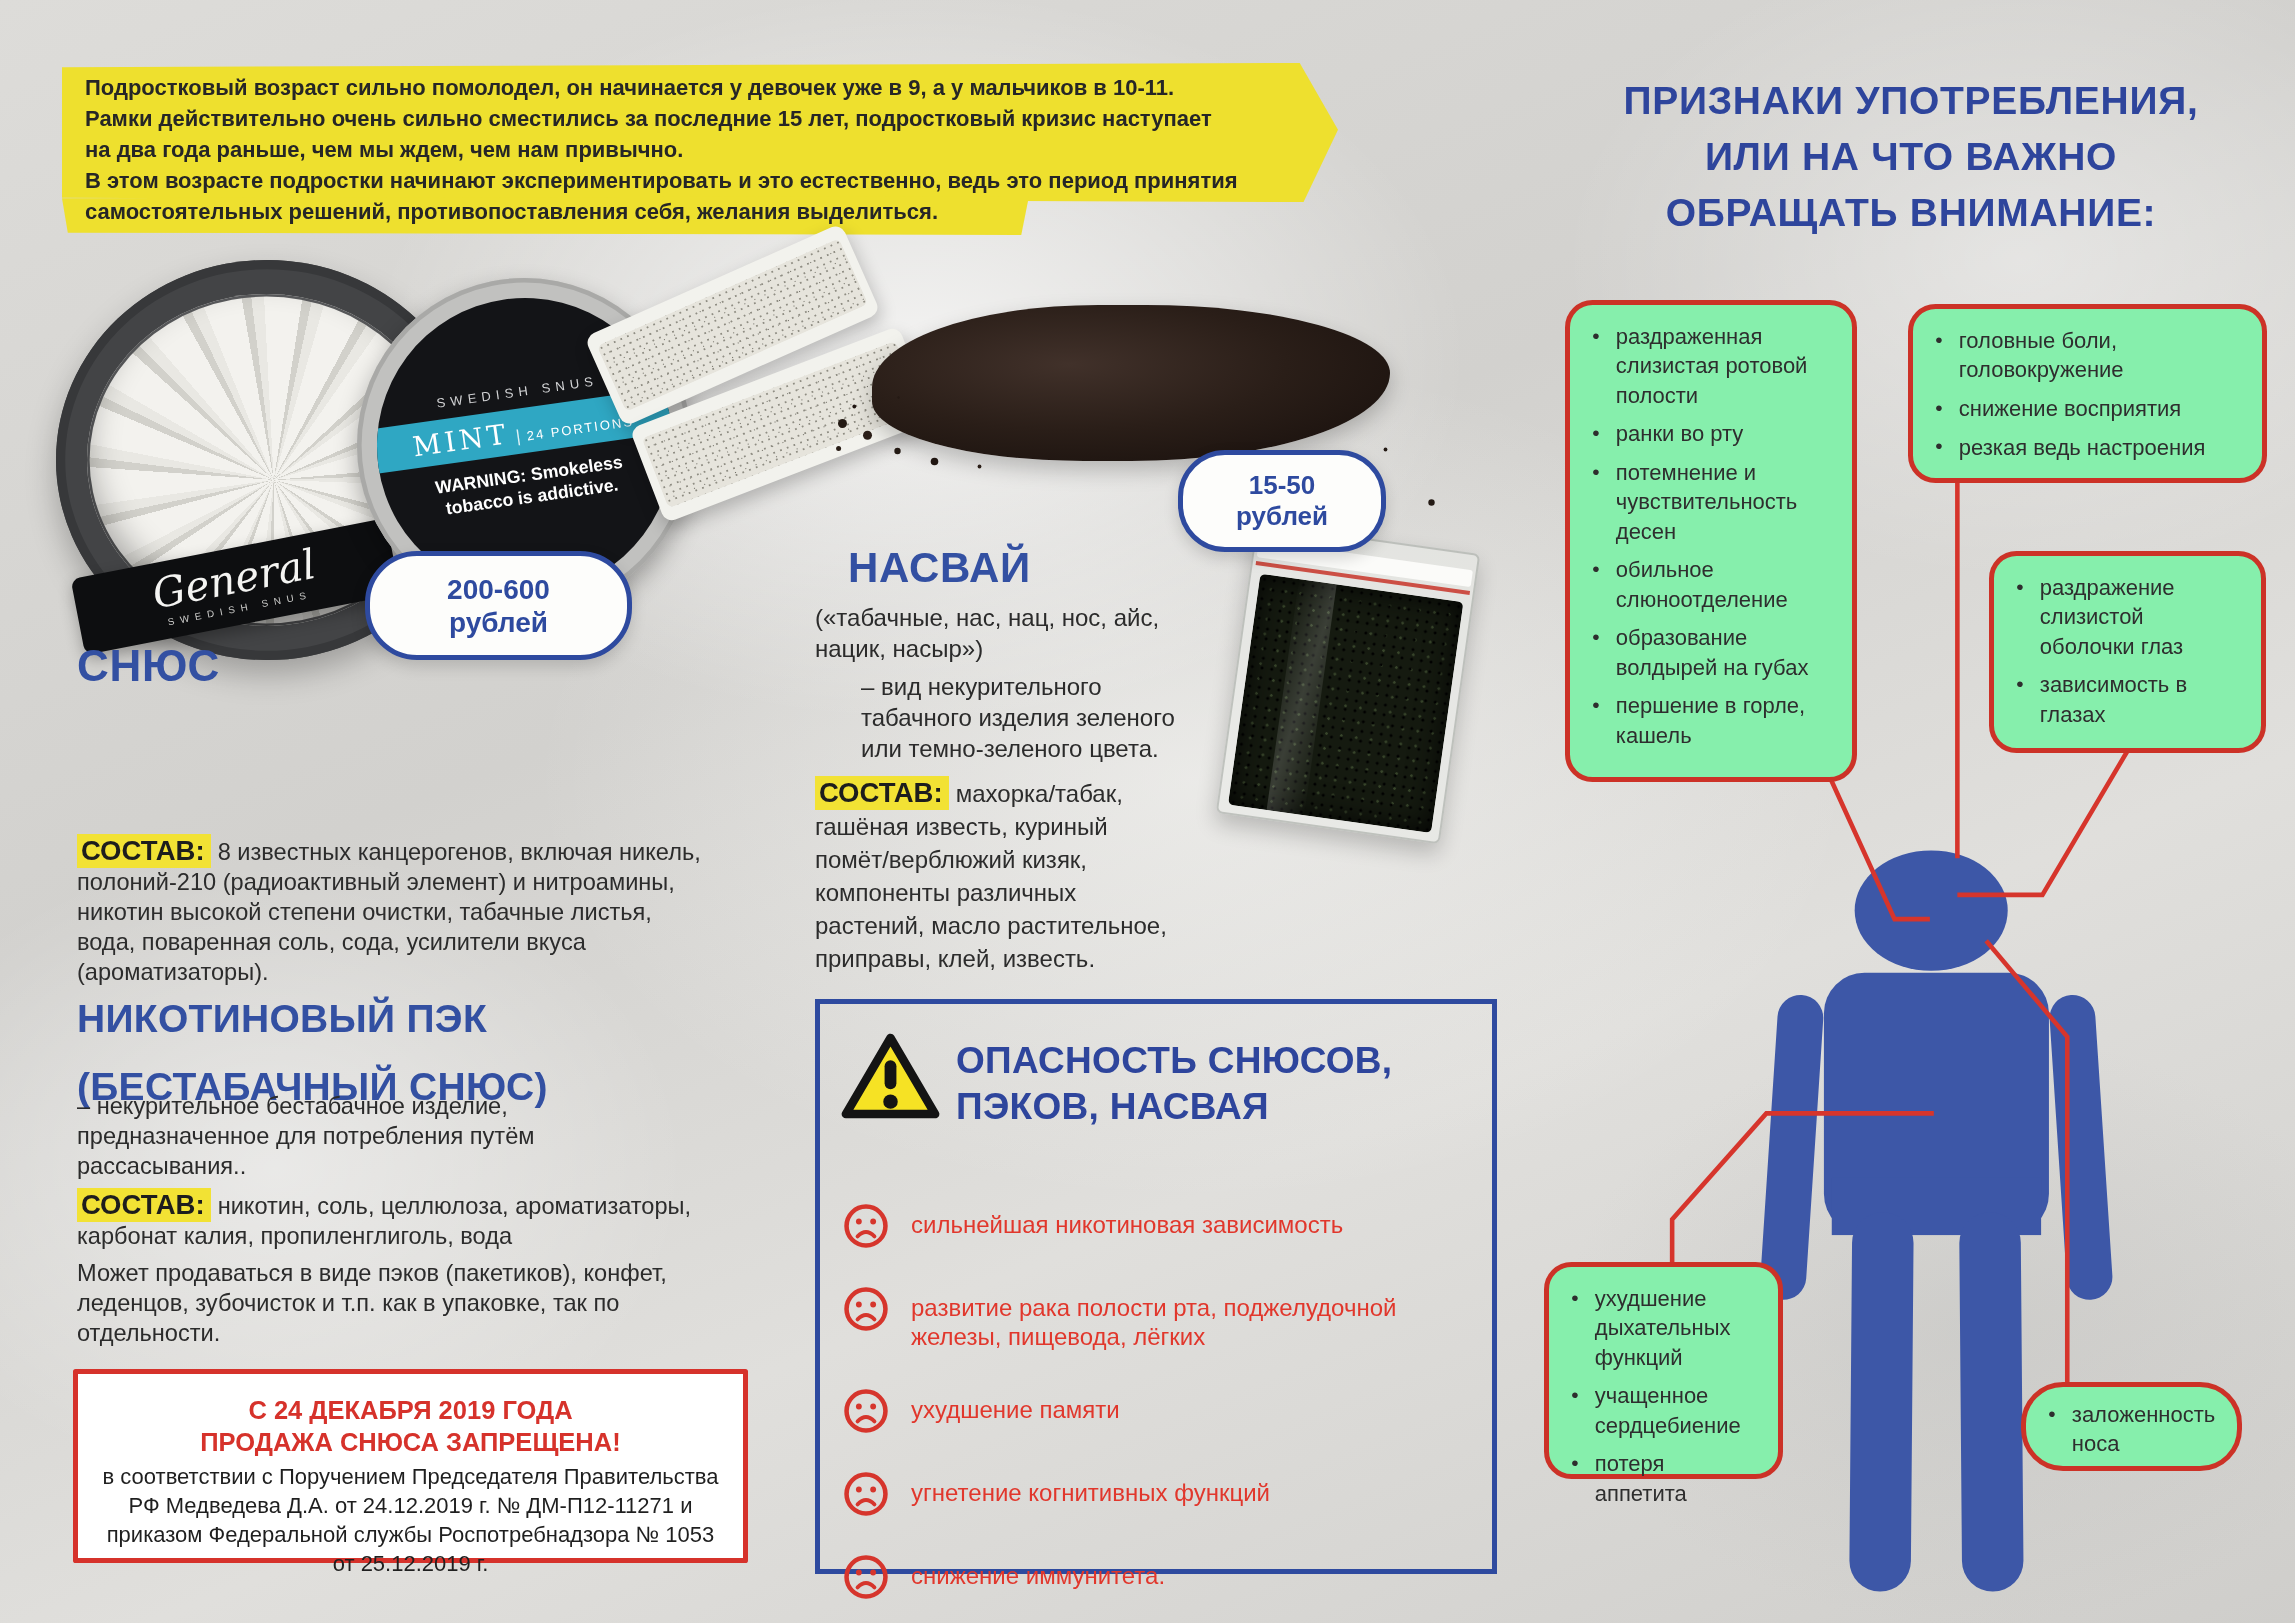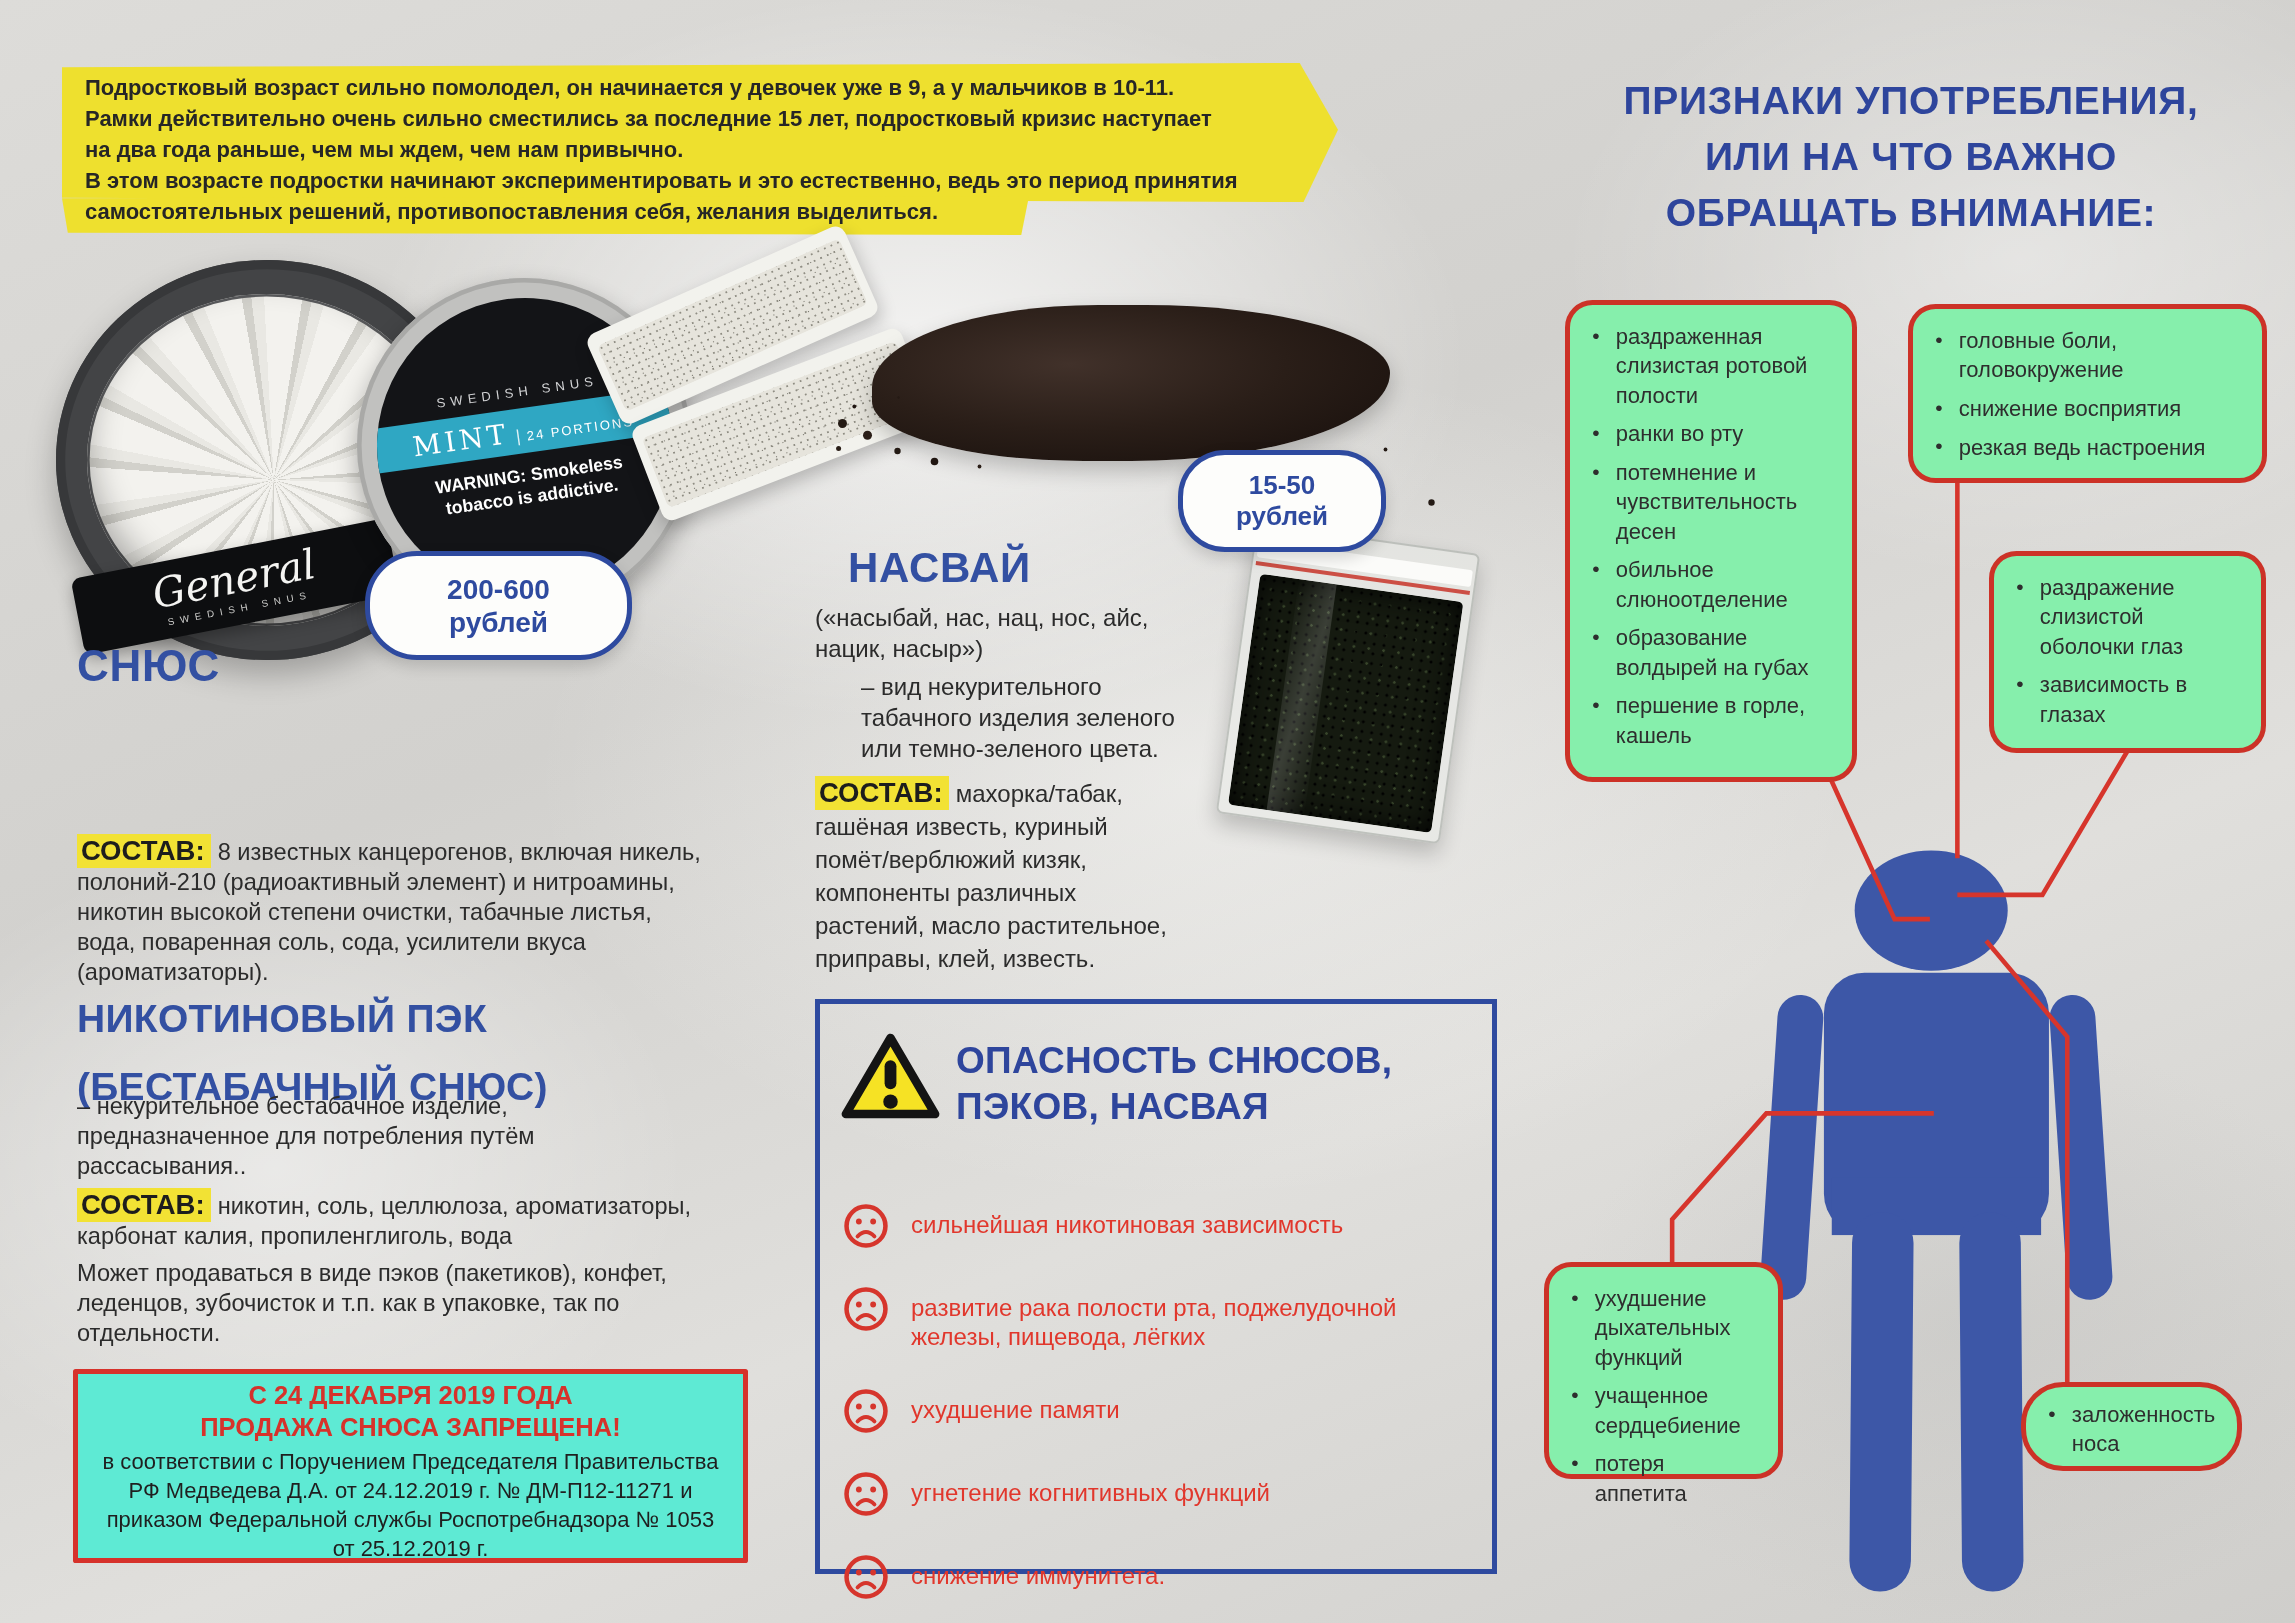--- a/index.html
+++ b/index.html
@@ -88,22 +88,22 @@
   .h-blue{color:#3350a2;font-weight:bold;}
   #snus-title{left:77px;top:641px;font-size:44px;letter-spacing:0.7px;}
   #snus-desc{left:77px;top:708px;width:661px;font-size:23.6px;line-height:30px;color:#2c2c2c;}
   .sostav-p{font-size:23.6px;line-height:30px;color:#2c2c2c;}
   #snus-sostav{left:77px;top:836px;width:628px;}
   .hl-label{background:#f2e234;font-weight:bold;font-size:27.5px;color:#1d1d1d;padding:0.7px 6.5px 2px 3.9px;}
   #pack-title{left:77px;top:985px;font-size:39px;line-height:68px;letter-spacing:0.3px;}
   #pack-desc{left:77px;top:1091px;width:602px;font-size:23.6px;line-height:30px;}
   #pack-sostav{left:77px;top:1190px;width:654px;}
   #pack-note{left:77px;top:1258px;width:654px;font-size:23.6px;line-height:30px;}
-  #ban-box{left:73px;top:1369px;width:675px;height:194px;background:#5eead4;border:5.2px solid #d6322b;
-    border-radius:2.6px;text-align:center;padding-top:5px;box-sizing:border-box;}
+  #ban-box{left:73px;top:1369px;width:675px;height:194px;background:#ffffff;border:5.2px solid #d6322b;
+    border-radius:2.6px;text-align:center;padding-top:20px;box-sizing:border-box;}
   #ban-title{font-size:25.5px;line-height:32px;font-weight:bold;color:#d6322b;}
   #ban-body{font-size:22px;line-height:29px;color:#1f1f1f;margin:3.9px 17px 0 17px;}
 
   
   #nasvay-title{left:815px;top:544px;font-size:42px;letter-spacing:0.7px;margin-left:33px;}
   #nasvay-aka{left:815px;top:602px;width:393px;font-size:24px;line-height:31px;}
   #nasvay-desc{left:815px;top:671px;width:314px;font-size:24px;line-height:31px;margin-left:46px;}
   #nasvay-sostav{left:815px;top:776px;width:357px;font-size:24px;line-height:33px;}
 
   
@@ -220,21 +220,21 @@
   </p>
   <div id="pack-note" class="abs">Может продаваться в виде пэков (пакетиков), конфет, леденцов, зубочисток и т.п. как в упаковке, так по отдельности.</div>
 
   <div id="ban-box" class="abs">
     <div id="ban-title" class="pre">С 24 ДЕКАБРЯ 2019 ГОДА
 ПРОДАЖА СНЮСА ЗАПРЕЩЕНА!</div>
     <div id="ban-body">в соответствии с Поручением Председателя Правительства РФ Медведева Д.А. от 24.12.2019 г. № ДМ-П12-11271 и приказом Федеральной службы Роспотребнадзора № 1053 от 25.12.2019 г.</div>
   </div>
 
   <div id="nasvay-title" class="abs h-blue">НАСВАЙ</div>
-  <div id="nasvay-aka" class="abs">(«насыбай, нас, нац, нос, айс, нацик, насыр»)</div>
+  <div id="nasvay-aka" class="abs">(«табачные, нас, нац, нос, айс, нацик, насыр»)</div>
   <div id="nasvay-desc" class="abs">– вид некурительного табачного изделия зеленого или темно-зеленого цвета.</div>
   <p id="nasvay-sostav" class="abs sostav-p" style="margin:0">
     <span class="hl-label">СОСТАВ:</span>
     <span>махорка/табак, гашёная известь, куриный помёт/верблюжий кизяк, компоненты различных растений, масло растительное, приправы, клей, известь.</span>
   </p>
 
   <div id="danger-box" class="abs">
     <svg id="warn-icon" class="abs" viewBox="0 0 160 146">
       <path d="M80 12 L148 128 L12 128 Z" fill="#f6e224" stroke="#141414" stroke-width="13" stroke-linejoin="round"></path>
       <rect x="71" y="46" width="18" height="44" rx="9" fill="#141414"></rect>

